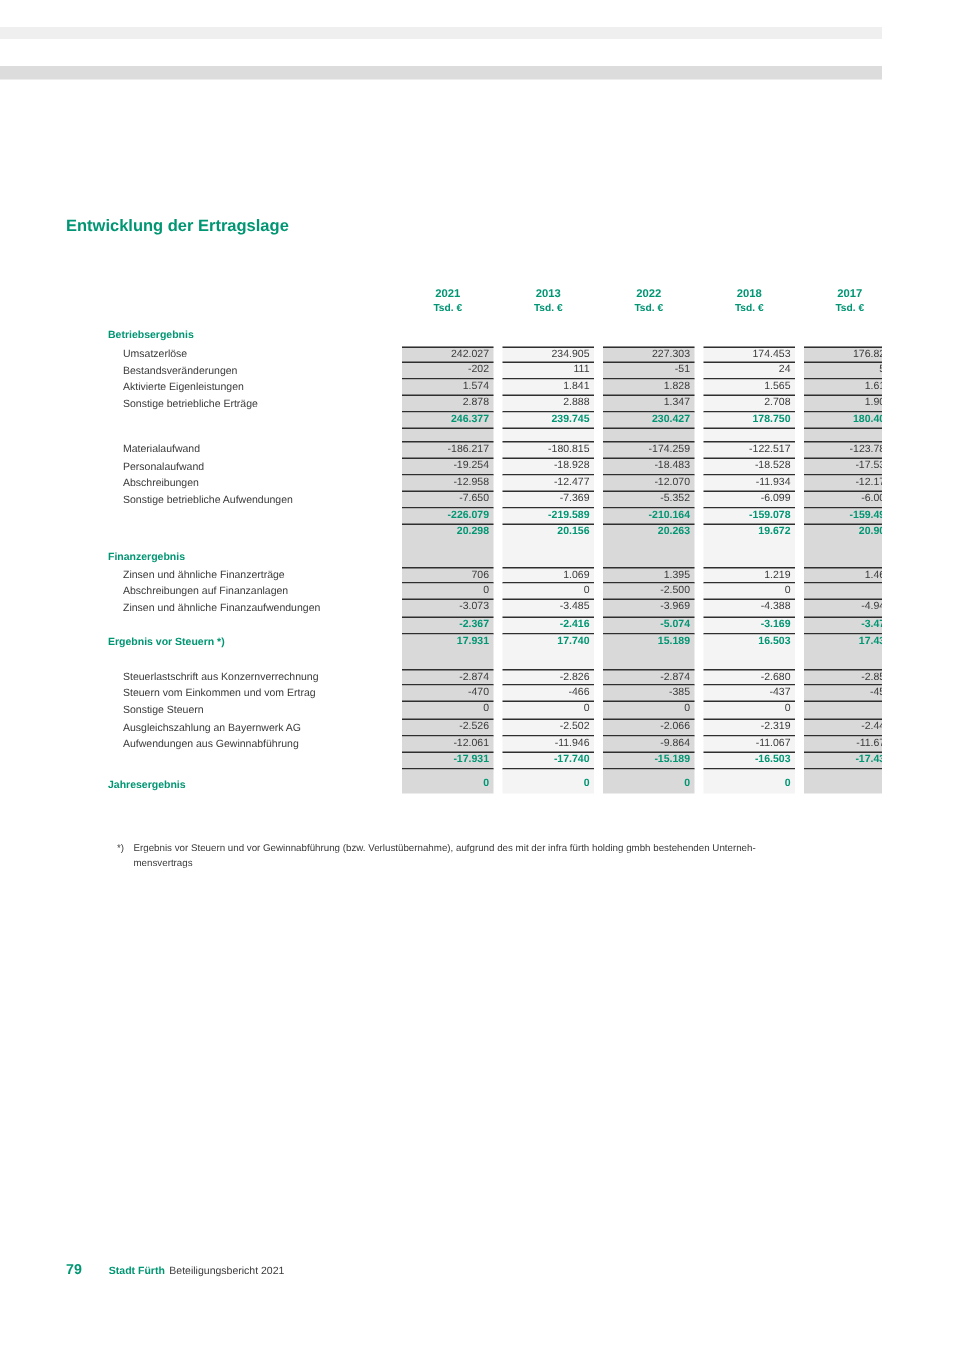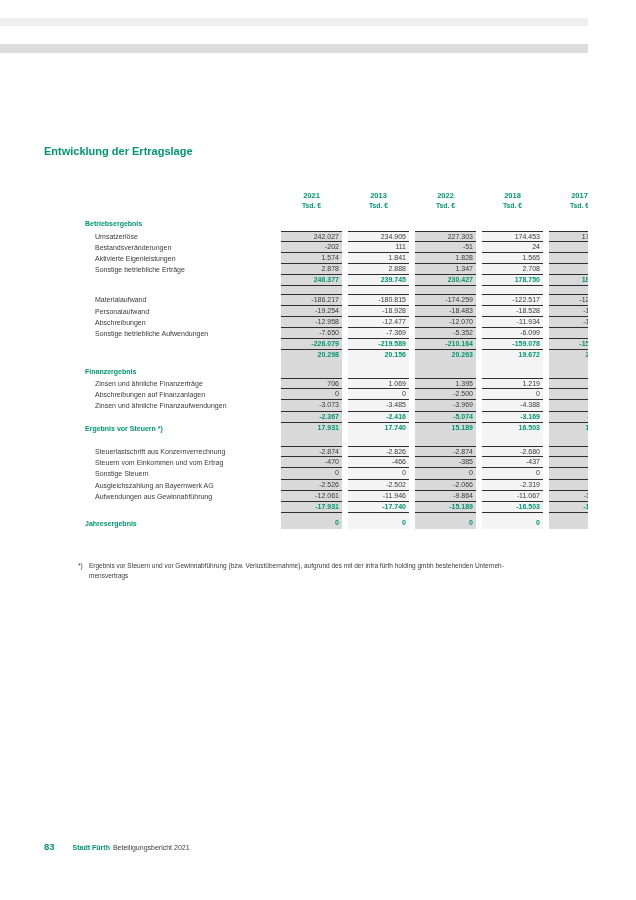--- a/index.html
+++ b/index.html
@@ -3,21 +3,21 @@
 <meta charset="utf-8">
 <style>
   html,body{margin:0;padding:0;background:#ffffff;}
   #page{position:relative;width:588px;height:900px;background:#ffffff;overflow:hidden;
         font-family:"Liberation Sans", sans-serif;}
   .hbar{position:absolute;left:0;width:636px;}
   #bar-top{top:18px;height:8px;background:#efefef;}
   #bar-bottom{top:44px;height:9px;background:#dcdcdc;}
   #title{position:absolute;left:44px;top:145px;font-size:11px;font-weight:700;color:#009673;}
   
-  #table{position:absolute;left:85px;top:190px;width:525px;}
+  #table{position:absolute;left:72px;top:190px;width:525px;}
   .thead-row{display:flex;column-gap:6px;}
   .thead-spacer{flex:1;}
   .ycell{width:61px;box-sizing:border-box;text-align:center;}
   .ycell .yr{font-size:7.5px;font-weight:700;color:#009673;line-height:11px;}
   .ycell .un{font-size:6.8px;font-weight:700;color:#009673;line-height:10px;}
   #thead-gap{height:7px;}
   .trow{display:flex;column-gap:6px;}
   .lab{flex:1;font-size:7px;color:#3a3a3a;padding-left:10px;white-space:nowrap;line-height:11.5px;overflow:hidden;}
   .val{width:61px;box-sizing:border-box;font-size:7px;text-align:right;padding-right:3px;line-height:10.8px;white-space:nowrap;}
   .t-section{height:12.5px;}
@@ -314,18 +314,18 @@
 
   <div id="footnote">
     <span class="marker">*)</span>
     <div class="fn-lines">
       <div class="fn-line">Ergebnis vor Steuern und vor Gewinnabführung (bzw. Verlustübernahme), aufgrund des mit der infra fürth holding gmbh bestehenden Unterneh-</div>
       <div class="fn-line">mensvertrags</div>
     </div>
   </div>
 
   <div id="footer">
-    <span class="pgnum">83</span>
+    <span class="pgnum">79</span>
     <span class="brand">Stadt Fürth</span>
     <span class="doc">Beteiligungsbericht 2021</span>
   </div>
 
 </div>
 
 </body></html>

